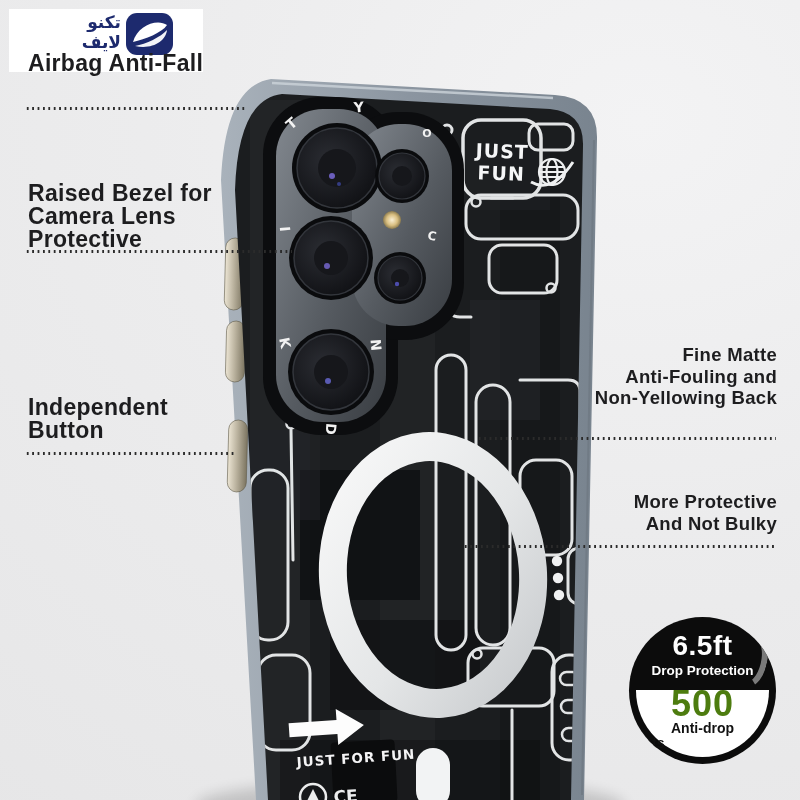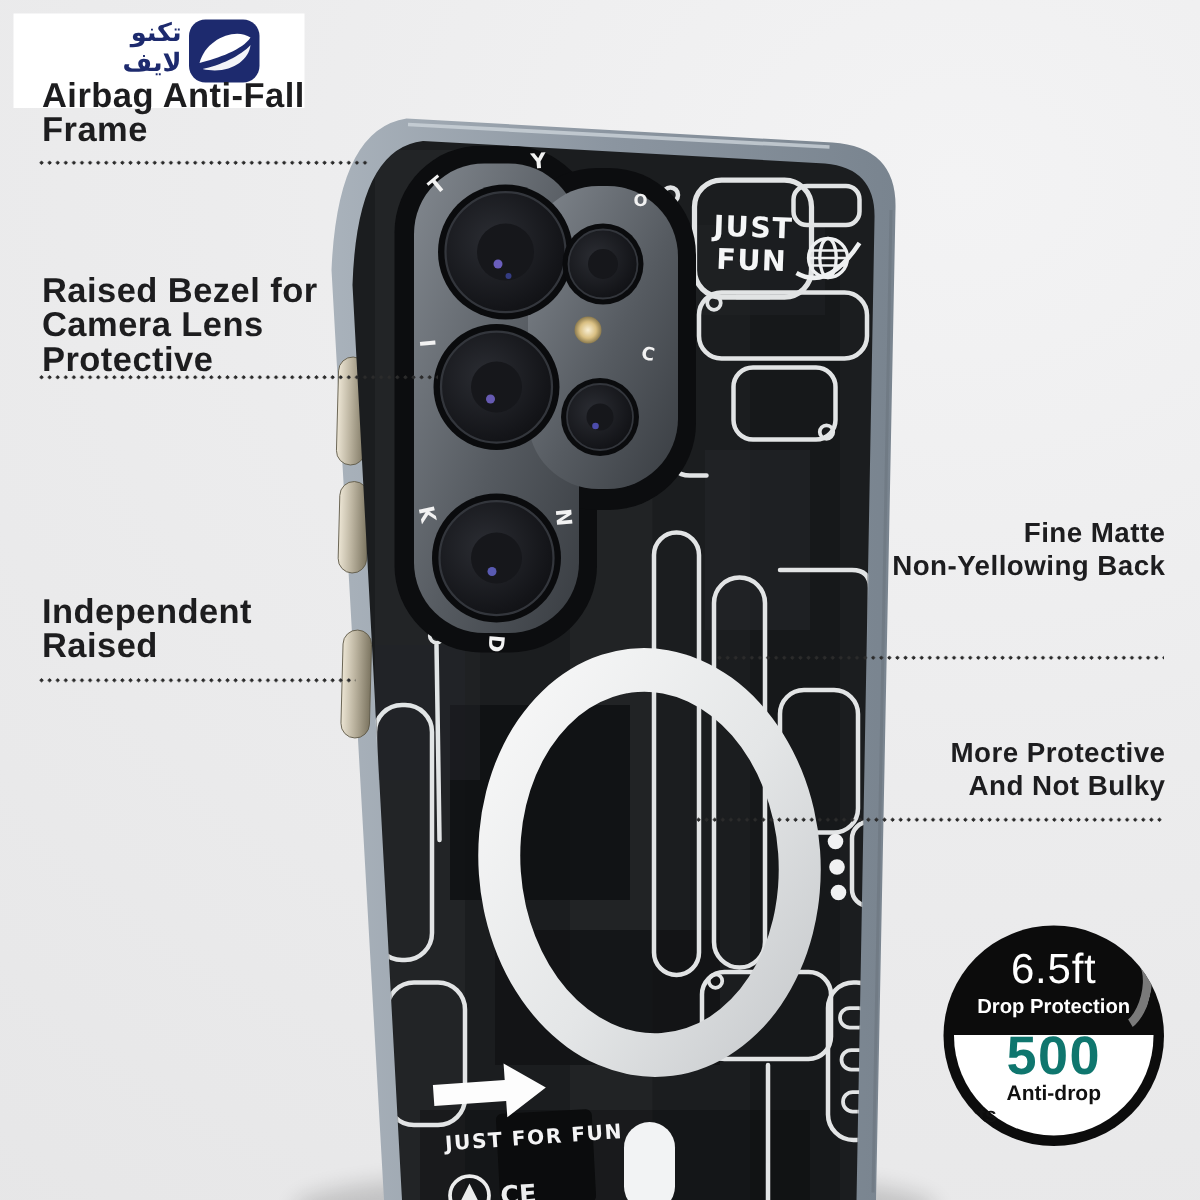--- a/index.html
+++ b/index.html
@@ -34,25 +34,25 @@
 
   
   .badge{position:absolute;left:629px;top:617px;width:147px;height:147px;border-radius:50%;
     background:#0c0c0c;overflow:hidden;}
   .badge-white{position:absolute;left:7px;right:7px;top:49.5%;bottom:7px;
     background:#ffffff;border-radius:0 0 200px 200px;}
   .badge-crescent{position:absolute;right:9px;top:16px;width:34px;height:56px;
     border:6px solid transparent;border-right-color:#8f8f8f;border-radius:50%;
     transform:rotate(14deg);opacity:.85;}
   .badge-top-value{position:absolute;left:0;right:0;top:13px;text-align:center;
-    color:#fff;font-weight:400;font-size:28px;letter-spacing:.5px;}
+    color:#fff;font-weight:700;font-size:28px;letter-spacing:.5px;}
   .badge-top-label{position:absolute;left:0;right:0;top:46px;text-align:center;
     color:#fff;font-weight:700;font-size:13.5px;}
   .badge-bot-value{position:absolute;left:0;right:0;top:66px;text-align:center;
-    color:#0f766e;font-weight:800;font-size:36px;letter-spacing:1px;}
+    color:#4d7c0f;font-weight:800;font-size:36px;letter-spacing:1px;}
   .badge-bot-l1{position:absolute;left:0;right:0;top:103px;text-align:center;
     color:#111;font-weight:800;font-size:14px;}
   .badge-bot-l2{position:absolute;left:0;right:0;top:118px;text-align:left;
     color:#111;font-weight:800;font-size:14px;}
 
   .phone-svg{position:absolute;left:0;top:0;}
 </style>
 </head>
 <body>
 
@@ -252,39 +252,39 @@
     <div class="logo-icon">
       <svg width="47" height="42" viewBox="0 0 47 42">
         <path d="M7,29 C11,13 31,5 41,12 C36,20 19,26 7,29 Z" fill="#ffffff"></path>
         <path d="M9,33 C20,31 35,24 41,17 C40,28 26,37 9,33 Z" fill="#ffffff" opacity=".95"></path>
       </svg>
     </div>
   </div>
 
   <div class="lbl lbl-airbag">
     <div>Airbag Anti-Fall</div>
-    <div>Frame</div>
   </div>
   <div class="dotted dot-airbag"></div>
 
   <div class="lbl lbl-bezel">
     <div>Raised Bezel for</div>
     <div>Camera Lens</div>
     <div>Protective</div>
   </div>
   <div class="dotted dot-bezel"></div>
 
   <div class="lbl lbl-button">
     <div>Independent</div>
-    <div>Raised</div>
+    <div>Button</div>
   </div>
   <div class="dotted dot-button"></div>
 
   <div class="lbl right lbl-matte">
     <div>Fine Matte</div>
+    <div>Anti-Fouling and</div>
     <div>Non-Yellowing Back</div>
   </div>
   <div class="dotted dot-matte"></div>
 
   <div class="lbl right lbl-protective">
     <div>More Protective</div>
     <div>And Not Bulky</div>
   </div>
   <div class="dotted dot-protective"></div>
 

